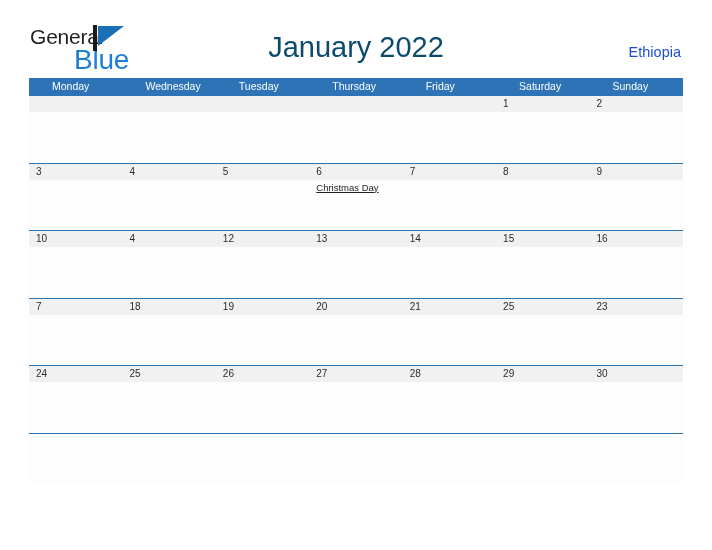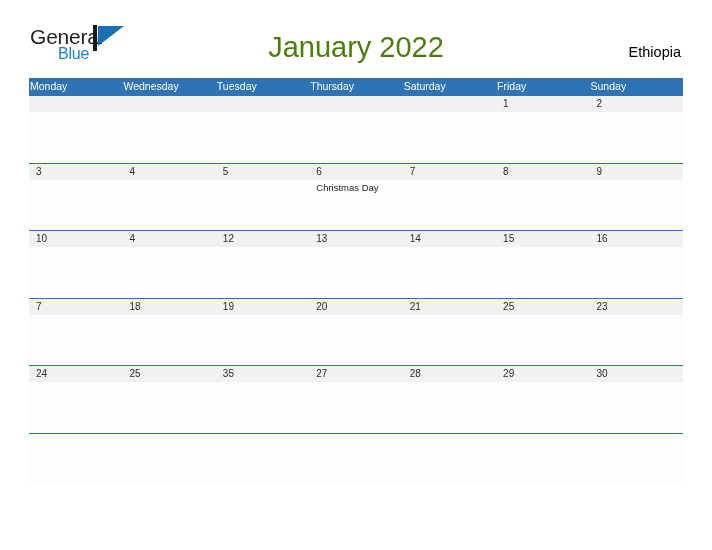--- a/index.html
+++ b/index.html
@@ -32,54 +32,54 @@
     line-height: 1;
   }
   .brand-general {
     font-size: 21px;
     color: #231f20;
     letter-spacing: -0.2px;
     display: block;
     font-family: "Liberation Sans", sans-serif;
   }
   .brand-blue {
-    font-size: 16px;
+    font-size: 28px;
     color: #1a7fd4;
     letter-spacing: -0.2px;
     display: block;
     margin-top: -1px;
-    margin-left: 28px;
+    margin-left: 44px;
   }
   .brand-flag {
     position: absolute;
     left: 63px;
     top: -1px;
     width: 36px;
     height: 26px;
   }
 
   .calendar-title {
     position: absolute;
     left: 0;
     right: 0;
     top: 31px;
     text-align: center;
     font-size: 29px;
     font-weight: normal;
-    color: #4d7c0f;
+    color: #0c4a6e;
     letter-spacing: 0px;
     font-family: "Liberation Sans", sans-serif;
   }
 
   .country-label {
     position: absolute;
     right: 31px;
     top: 44px;
     font-size: 14.5px;
-    color: #000000;
+    color: #1d4ed8;
     text-align: right;
   }
 
   
   .calendar {
     position: absolute;
     left: 29px;
     top: 78px;
     width: 654px;
   }
@@ -88,21 +88,21 @@
     display: flex;
     background: #2e73b5;
     height: 17px;
   }
   .weekday-cell {
     width: 93.43px;
     box-sizing: border-box;
     color: #ffffff;
     font-size: 10.5px;
     line-height: 17px;
-    padding-left: 1px;
+    padding-left: 23px;
     white-space: nowrap;
     overflow: hidden;
   }
 
   .week-row {
     position: relative;
     height: 66.5px;
     border-top: 1.6px solid #2e73b5;
   }
   .week-row:first-of-type {
@@ -137,20 +137,21 @@
     box-sizing: border-box;
     padding-left: 7px;
     padding-top: 2px;
   }
   .event-text {
     font-size: 9.5px;
     color: #231f20;
     line-height: 12px;
     display: block;
     white-space: nowrap;
+    text-decoration: underline;
   }
 </style>
 </head>
 <body>
 
 <div class="page-header">
 
   <div class="brand">
     <span class="brand-general">General</span>
     <span class="brand-blue">Blue</span>
@@ -167,22 +168,22 @@
   <div class="country-label">Ethiopia</div>
 </div>
 
 <div class="calendar">
 
   <div class="weekday-row">
     <div class="weekday-cell">Monday</div>
     <div class="weekday-cell">Wednesday</div>
     <div class="weekday-cell">Tuesday</div>
     <div class="weekday-cell">Thursday</div>
+    <div class="weekday-cell">Friday</div>
     <div class="weekday-cell">Saturday</div>
-    <div class="weekday-cell">Friday</div>
     <div class="weekday-cell">Sunday</div>
   </div>
 
   <div class="week-row">
     <div class="daynum-band">
       <div class="day-col">
           <span class="daynum"></span>
         </div>
       <div class="day-col">
           <span class="daynum"></span>
@@ -374,21 +375,21 @@
 
   <div class="week-row">
     <div class="daynum-band">
       <div class="day-col">
           <span class="daynum">24</span>
         </div>
       <div class="day-col">
           <span class="daynum">25</span>
         </div>
       <div class="day-col">
-          <span class="daynum">35</span>
+          <span class="daynum">26</span>
         </div>
       <div class="day-col">
           <span class="daynum">27</span>
         </div>
       <div class="day-col">
           <span class="daynum">28</span>
         </div>
       <div class="day-col">
           <span class="daynum">29</span>
         </div>

